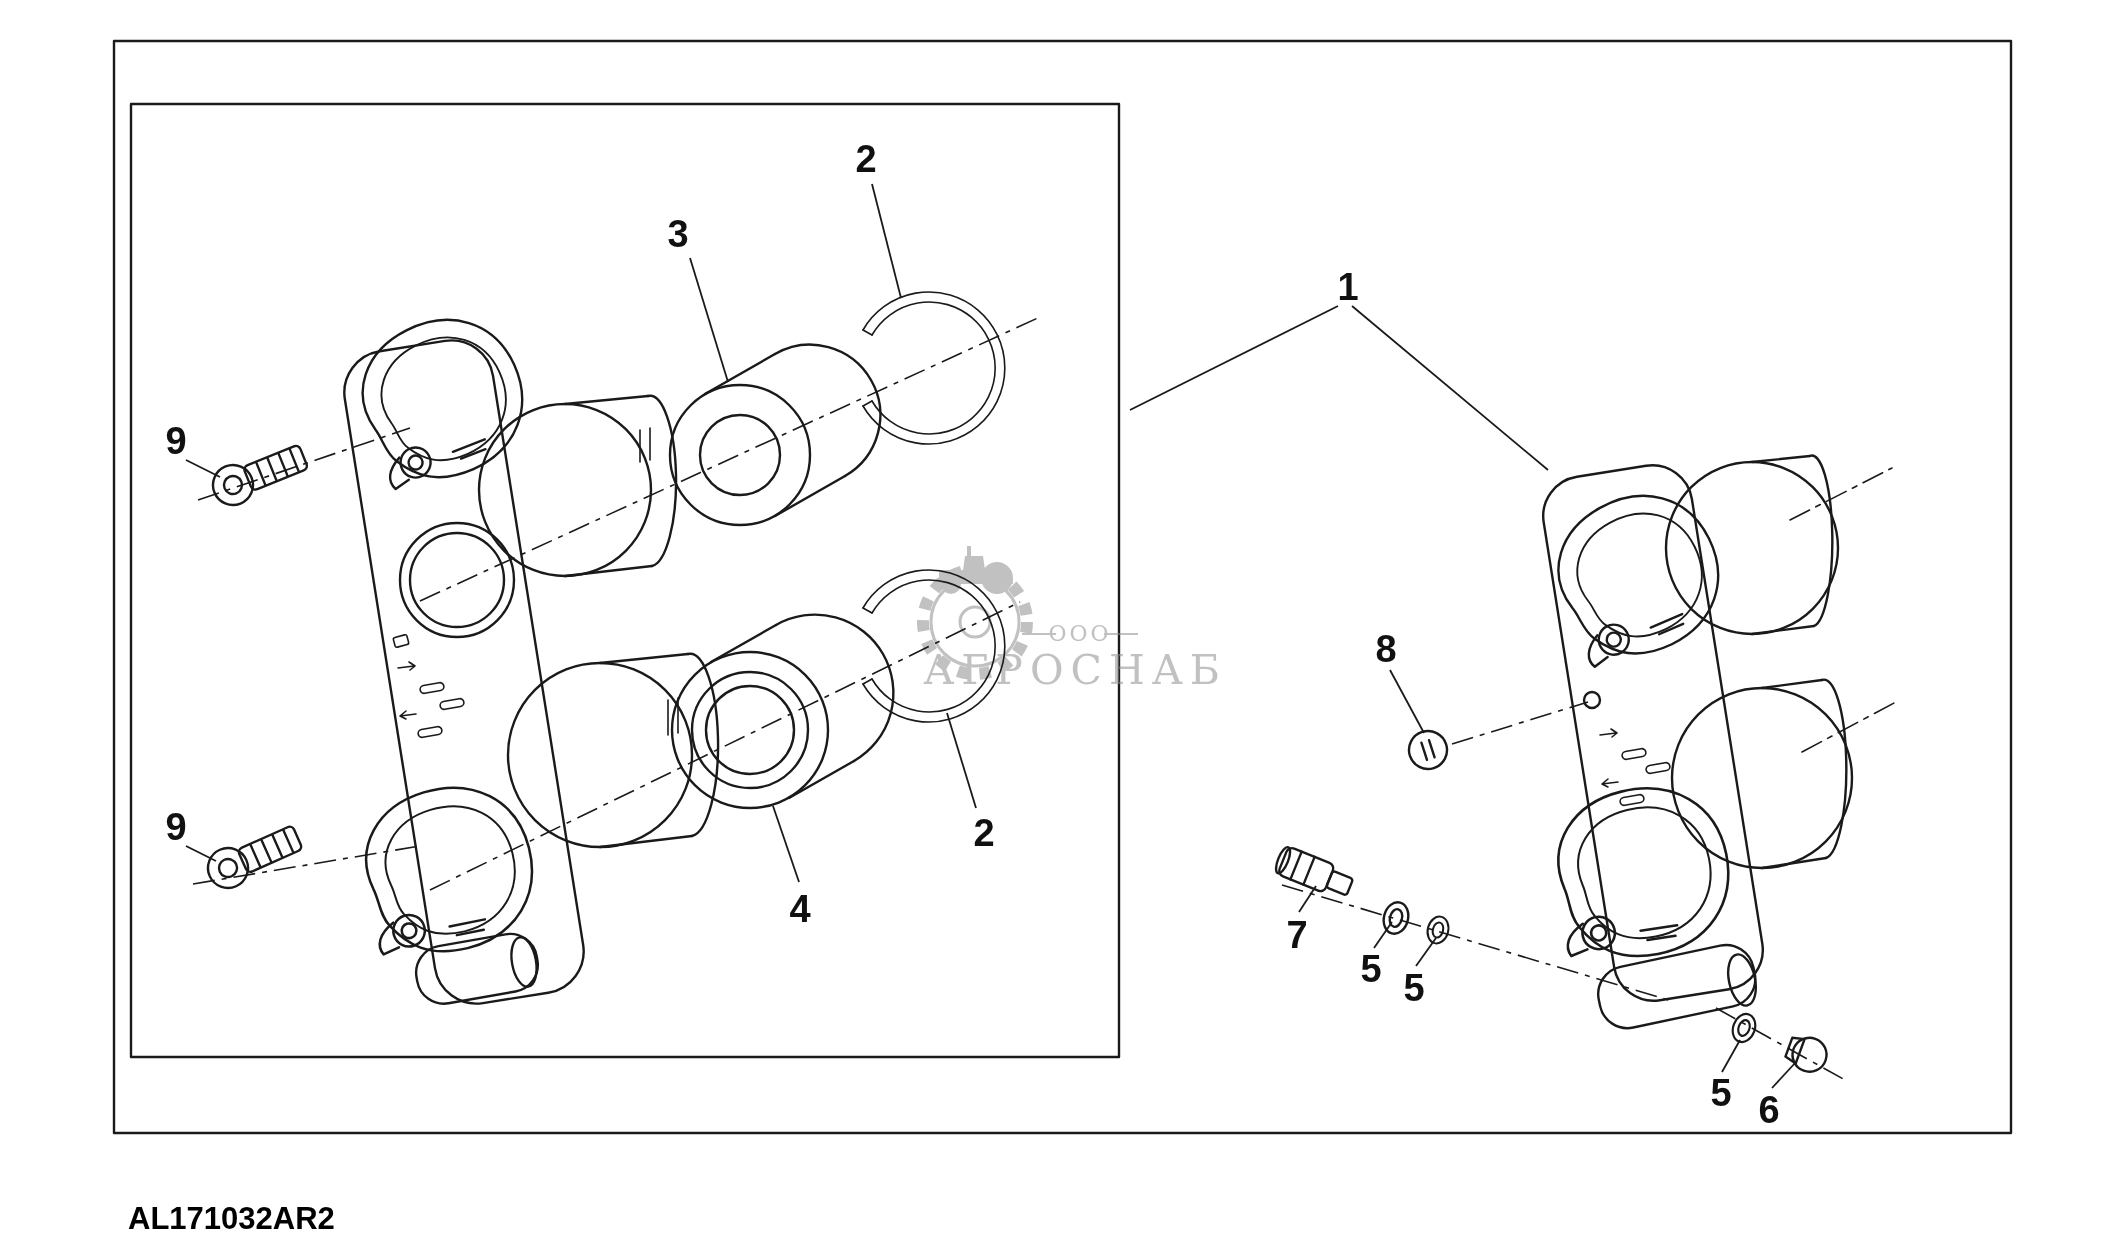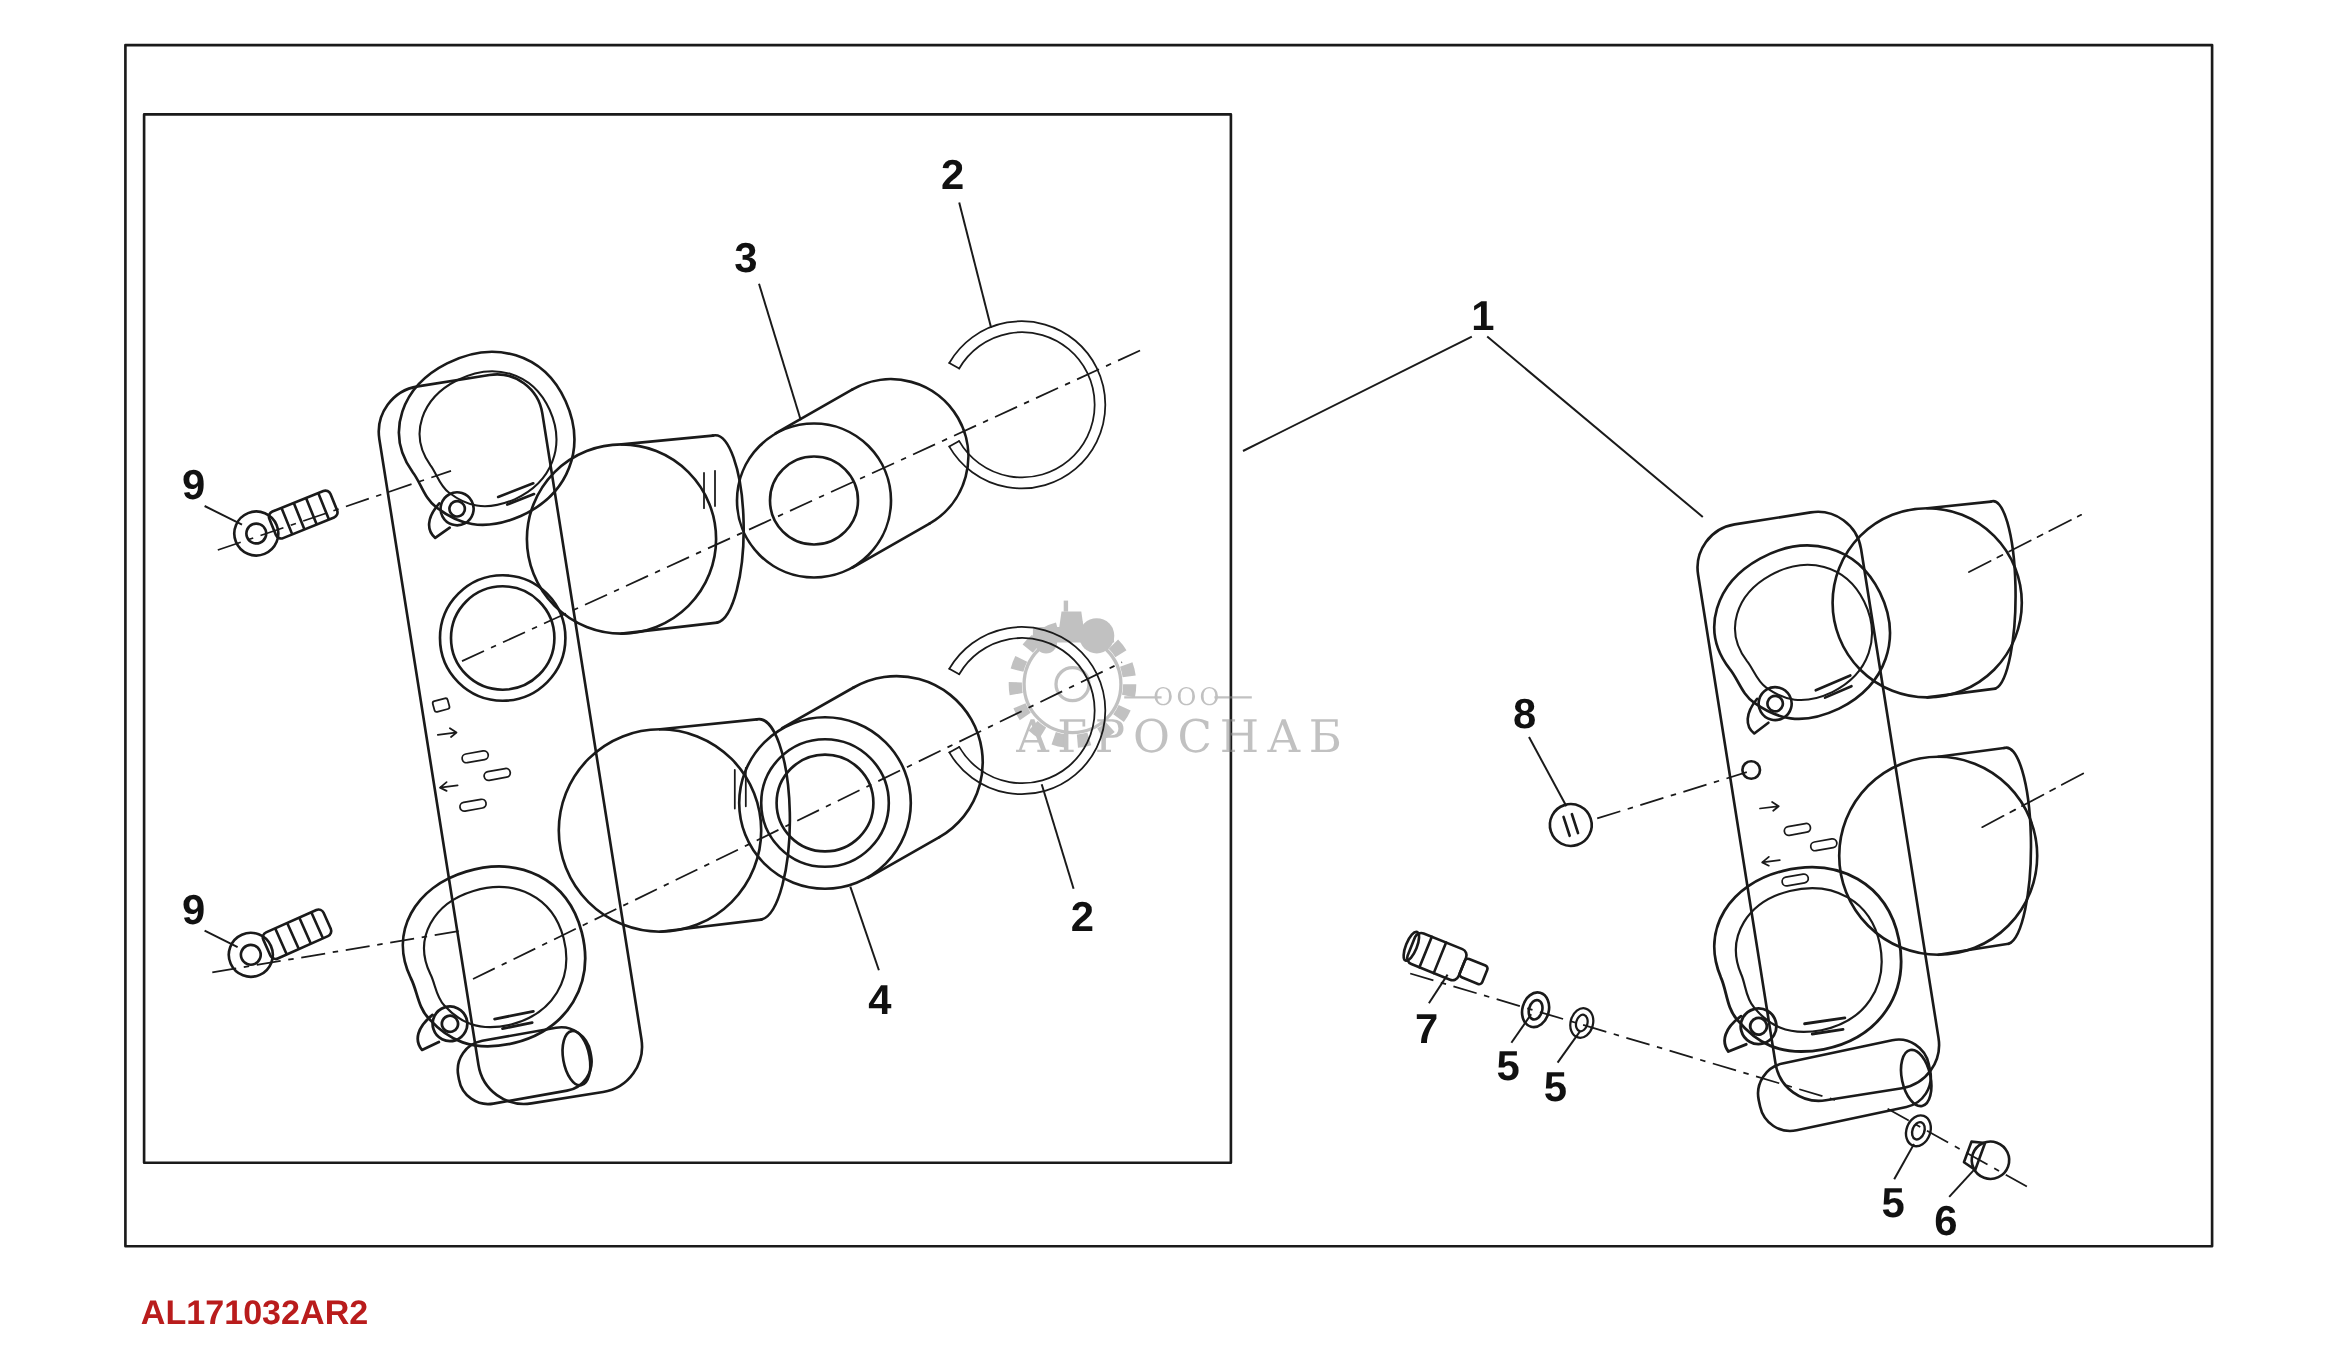--- a/index.html
+++ b/index.html
@@ -6,21 +6,21 @@
   .canvas{position:relative;width:2126px;height:1240px;background:var(--bg,#fff);
           font-family:"Liberation Sans",sans-serif;overflow:hidden;}
   svg{position:absolute;left:0;top:0;}
   .ln{fill:none;stroke:var(--line,#1a1a1a);stroke-width:2.4;stroke-linejoin:round;stroke-linecap:round;}
   .thin{stroke-width:1.6;}
   .dash{fill:none;stroke:var(--line,#1a1a1a);stroke-width:1.6;stroke-dasharray:22 7 5 7;}
   .lead{fill:none;stroke:var(--line,#1a1a1a);stroke-width:1.8;}
   .callout{font:bold 38px "Liberation Sans",sans-serif;fill:#111;text-anchor:middle;stroke:none;}
   .wm-small{font:22px "DejaVu Serif",serif;letter-spacing:3px;fill:var(--wm,#8f8f8f);text-anchor:middle;stroke:none;}
   .wm-big{font:41px "DejaVu Serif",serif;letter-spacing:7px;fill:var(--wm,#8f8f8f);text-anchor:middle;stroke:none;}
-  .code-label{position:absolute;left:128px;top:1176px;font:bold 31px "Liberation Sans",sans-serif;color:#b91c1c;}
+  .code-label{position:absolute;left:128px;top:1201px;font:bold 31px "Liberation Sans",sans-serif;color:#000000;}
 </style>
 </head>
 <body>
 
 <div class="canvas">
 
 <svg width="2126" height="1240" viewBox="0 0 2126 1240">
   <defs>
     <path id="capOuter" d="M -78,-8 C -84,-52 -50,-82 -4,-81 C 44,-80 78,-48 75,0 C 72,46 38,76 -10,73 C -48,70 -64,52 -74,30 C -80,18 -76,4 -78,-8 Z"></path>
     <g id="capSym">

